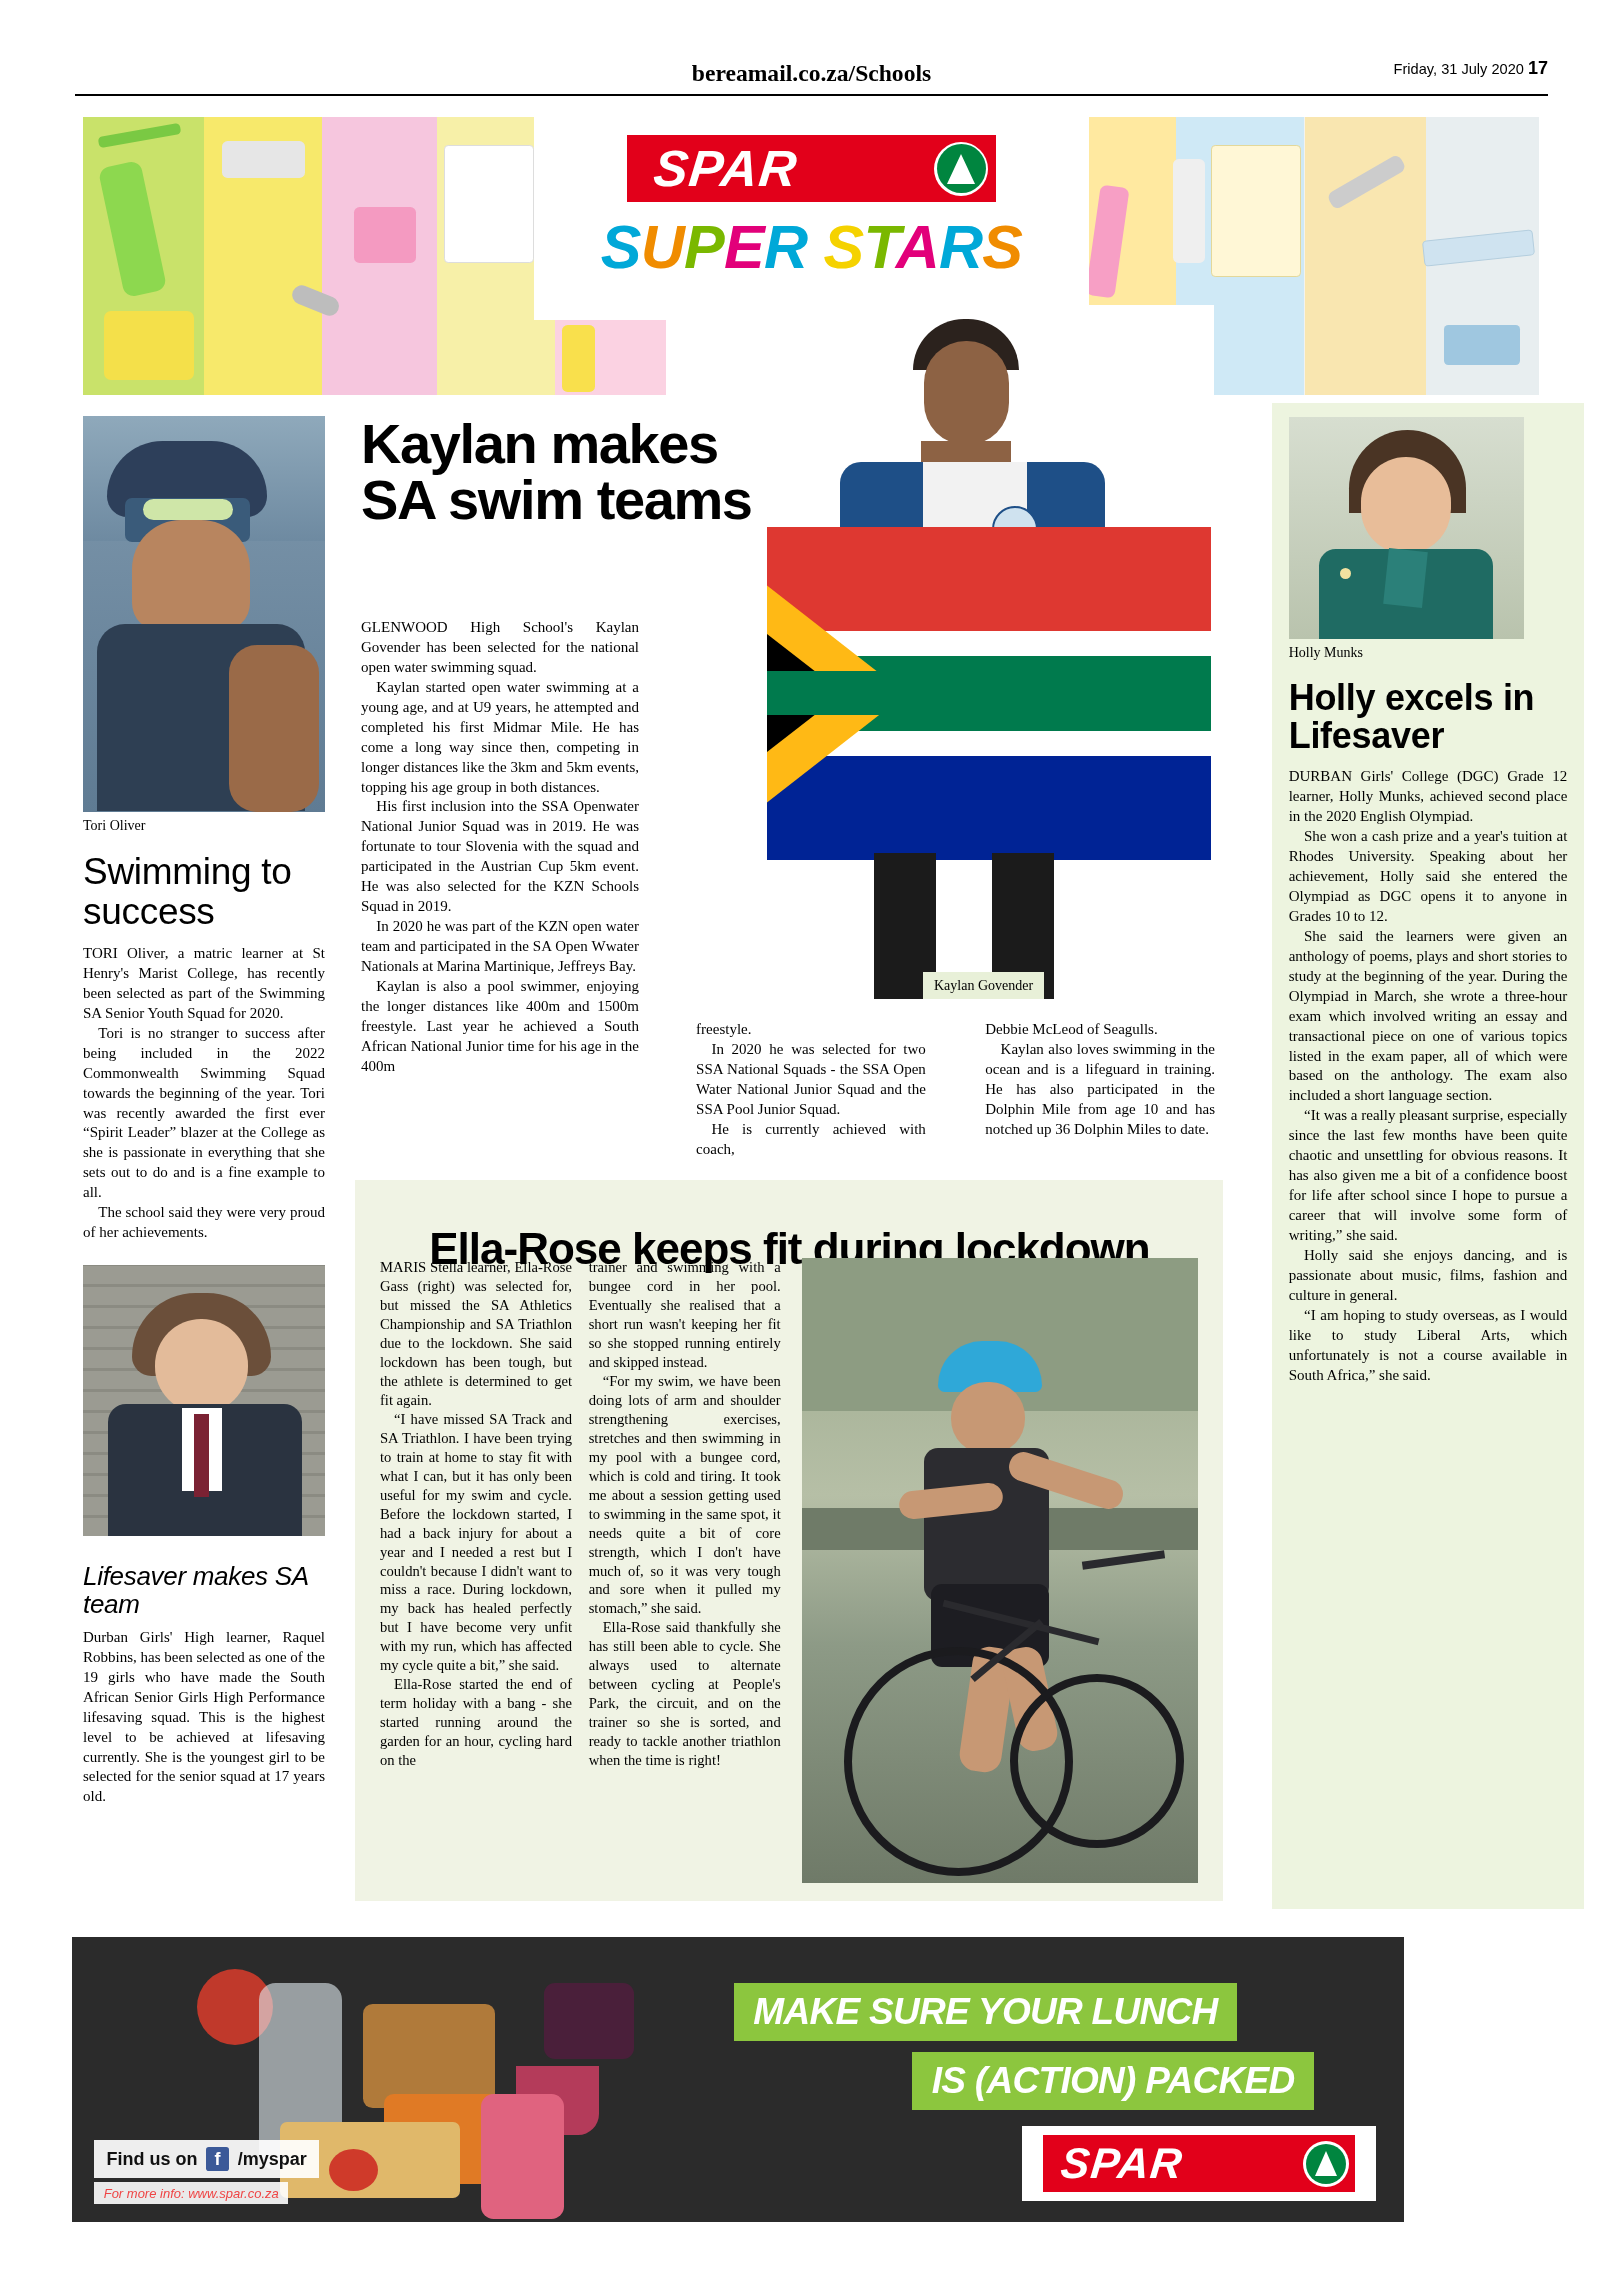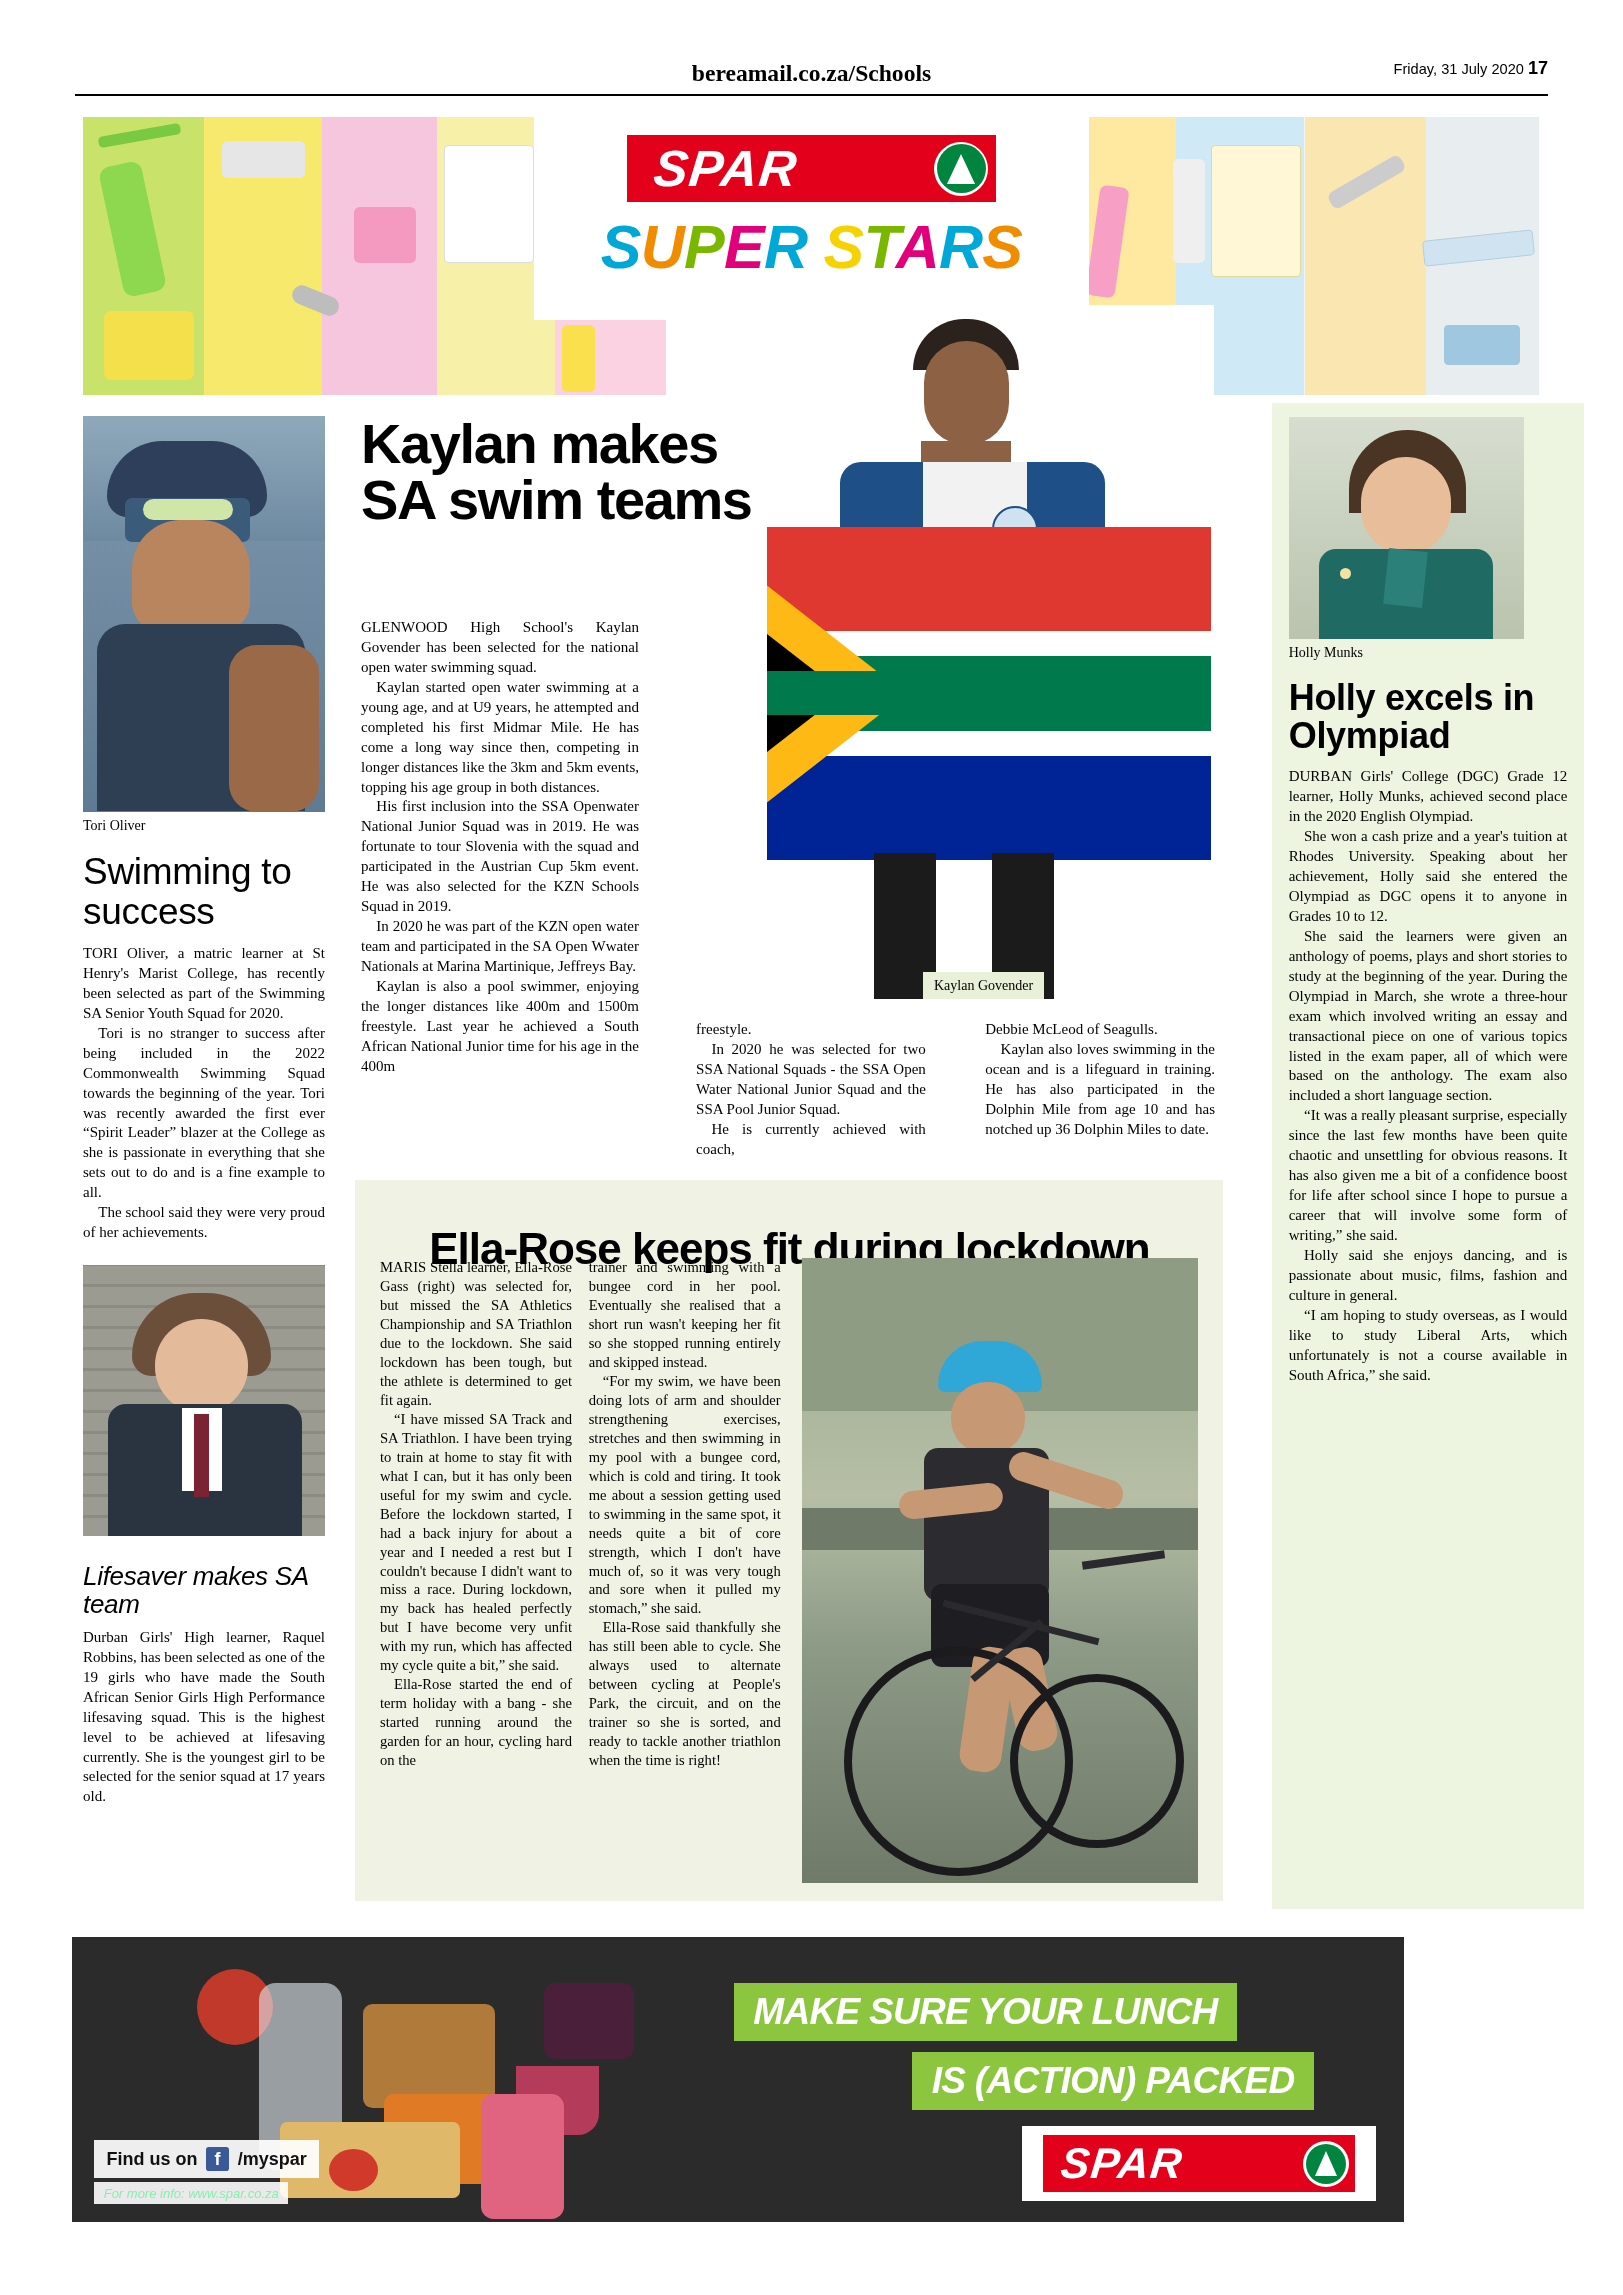--- a/index.html
+++ b/index.html
@@ -279,21 +279,21 @@
   .fb {
     width: 23.6px; height: 23.6px; background: #3b5998; color: #fff;
     font-family: "Liberation Sans", sans-serif; font-weight: bold;
     display: flex; align-items: center; justify-content: center;
     font-size: 18px; border-radius: 2.8px;
   }
   .ad-moreinfo {
     position: absolute;
     left: 22px; bottom: 18px;
     background: rgba(255,255,255,0.9);
-    color: #86efac;
+    color: #ef4444;
     font-family: "Liberation Sans", sans-serif;
     font-style: italic;
     font-size: 13px;
     padding: 3.5px 9.7px;
   }
   .ad-spar {
     position: absolute;
     right: 28px; bottom: 21px;
     width: 354px; height: 75px;
     background: #ffffff;
@@ -514,21 +514,21 @@
     <div class="photo" style="background:#cdd6c2;">
       <div style="position:absolute;inset:0;background:linear-gradient(#d7ded0,#b9c3ad);"></div>
       <div style="position:absolute;left:60px;top:12.5px;width:117px;height:83px;background:#4a3424;border-radius:62px 62px 0 0;"></div>
       <div style="position:absolute;left:72px;top:40px;width:90px;height:97px;background:#e8bd99;border-radius:46px;"></div>
       <div style="position:absolute;left:30.5px;top:132px;width:174px;height:90px;background:#1f6b63;border-radius:16.7px 16.7px 0 0;"></div>
       <div style="position:absolute;left:97px;top:133px;width:39px;height:56px;background:#2b8079;transform:rotate(6deg);"></div>
       <div style="position:absolute;left:51px;top:151px;width:11px;height:11px;border-radius:50%;background:#f2e2a0;"></div>
     </div>
     <div class="caption">Holly Munks</div>
 
-    <h2 class="right-headline">Holly excels in Olympiad</h2>
+    <h2 class="right-headline">Holly excels in Lifesaver</h2>
 
     <div class="body-text">
       <p class="first">DURBAN Girls' College (DGC) Grade 12 learner, Holly Munks, achieved second place in the 2020 English Olympiad.</p>
       <p>She won a cash prize and a year's tuition at Rhodes University. Speaking about her achievement, Holly said she entered the Olympiad as DGC opens it to anyone in Grades 10 to 12.</p>
       <p>She said the learners were given an anthology of poems, plays and short stories to study at the beginning of the year. During the Olympiad in March, she wrote a three-hour exam which involved writing an essay and transactional piece on one of various topics listed in the exam paper, all of which were based on the anthology. The exam also included a short language section.</p>
       <p>“It was a really pleasant surprise, especially since the last few months have been quite chaotic and unsettling for obvious reasons. It has also given me a bit of a confidence boost for life after school since I hope to pursue a career that will involve some form of writing,” she said.</p>
       <p>Holly said she enjoys dancing, and is passionate about music, films, fashion and culture in general.</p>
       <p>“I am hoping to study overseas, as I would like to study Liberal Arts, which unfortunately is not a course available in South Africa,” she said.</p>
     </div>
   </div>

